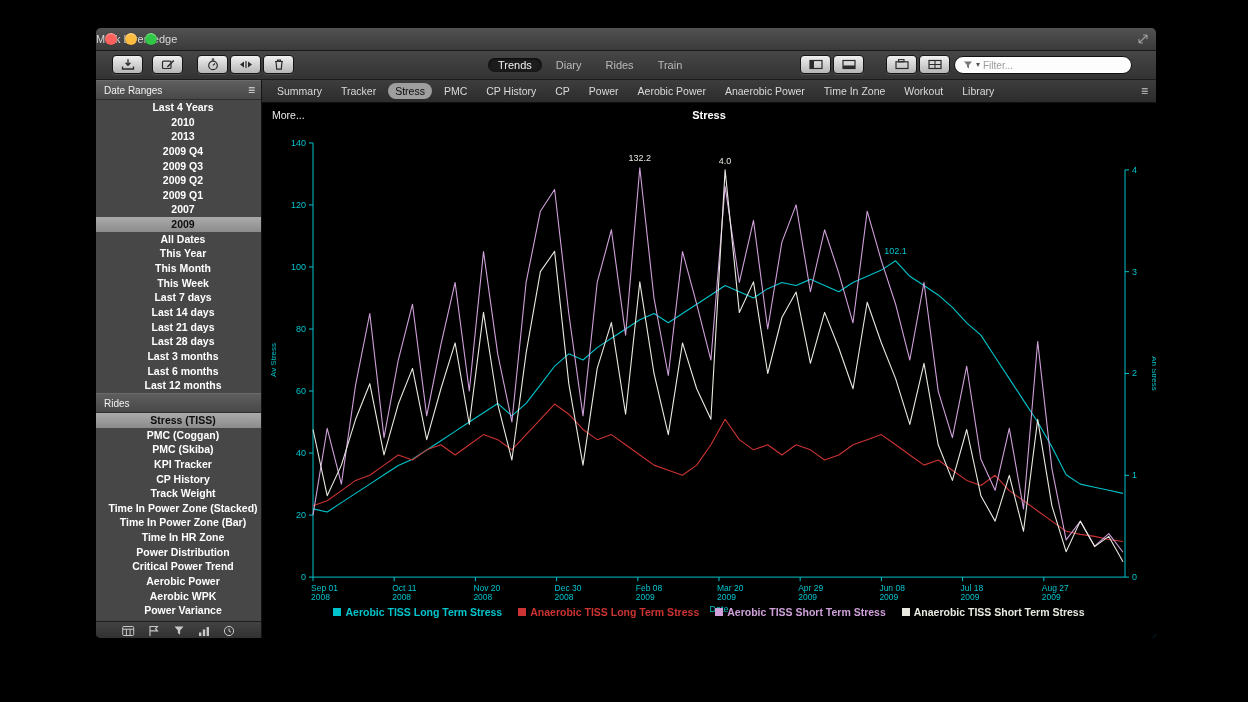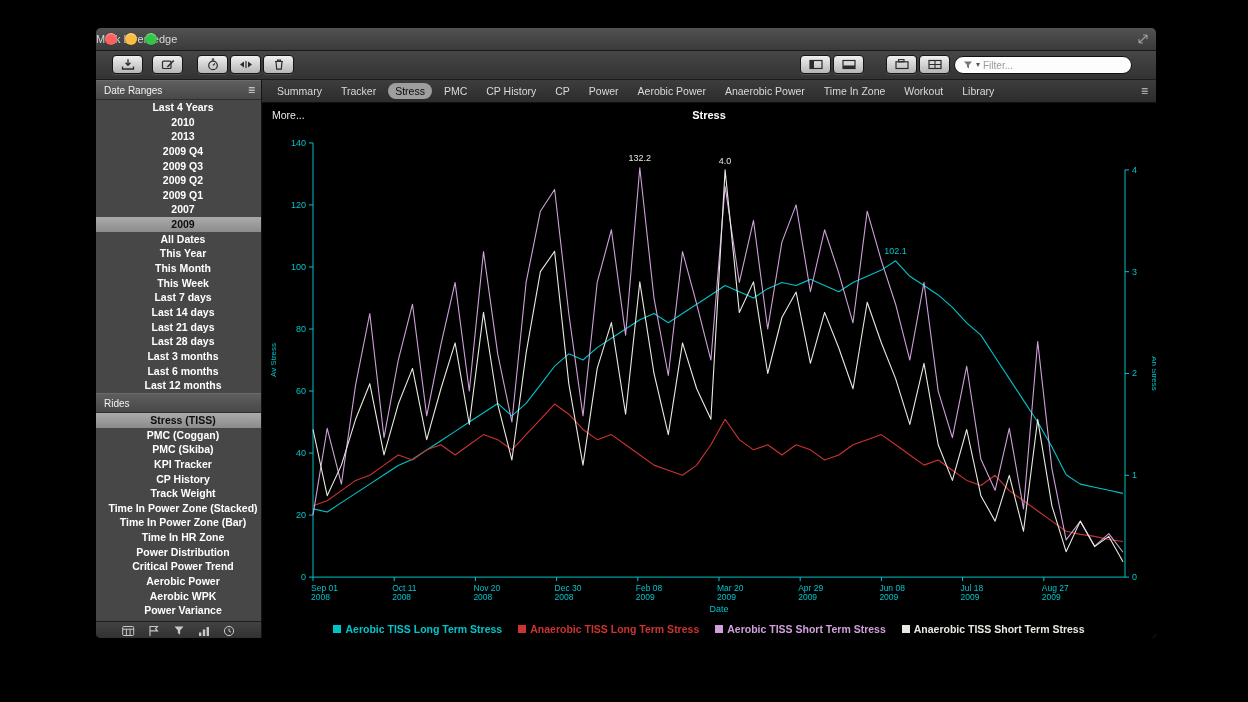--- a/index.html
+++ b/index.html
@@ -50,21 +50,21 @@
     border-bottom:1px solid #0f0f0f;display:flex;align-items:center;padding:0 8px;position:relative;}
   #tabs{display:flex;align-items:center;}
   .tab{font-size:10.5px;color:#dadada;padding:2px 7px;border-radius:8px;margin-right:5px;white-space:nowrap;}
   .tab.selected{background:#9e9e9e;color:#0b0b0b;}
   .tab-menu{position:absolute;right:8px;color:#ccc;font-size:12px;}
   .chartarea{position:relative;flex:1 1 auto;background:#000;padding-left:36px;}
   .more{position:absolute;left:10px;top:6px;color:#eaeaea;font-size:10.5px;}
   .ctitle{position:absolute;left:0;right:0;top:6px;text-align:center;color:#fff;font-size:11px;font-weight:bold;}
   #chart-svg{position:absolute;left:0;top:0;width:100%;height:100%;}
   #chart-svg text{font-family:"Liberation Sans",sans-serif;}
-  .legend{position:absolute;left:0;right:0;bottom:5px;display:flex;justify-content:center;gap:16px;
+  .legend{position:absolute;left:0;right:0;bottom:22px;display:flex;justify-content:center;gap:16px;
     font-size:10.5px;font-weight:bold;}
   .legend-item{display:flex;align-items:center;gap:4px;}
   .swatch{width:8px;height:8px;display:inline-block;}
 </style>
 </head>
 <body>
 
 <div class="stage">
   <div class="window">
 
@@ -107,20 +107,26 @@
           <rect x="7.4" y="3" width="1.2" height="7" fill="#2b2b2b"></rect>
         </svg>
       </button>
       <button class="tbtn" style="left:167px">
         <svg width="16" height="13" viewBox="0 0 16 13">
           <path d="M4 3.5 H12 M6.5 3.5 V2.2 H9.5 V3.5" stroke="#2b2b2b" stroke-width="1.2" fill="none"></path>
           <path d="M5 3.5 L5.7 11.2 H10.3 L11 3.5" stroke="#2b2b2b" stroke-width="1.2" fill="none"></path>
         </svg>
       </button>
 
+      <div class="segmented" id="view-switcher">
+          <span class="seg-item selected">Trends</span>
+          <span class="seg-item">Diary</span>
+          <span class="seg-item">Rides</span>
+          <span class="seg-item">Train</span>
+        </div>
 
       <button class="tbtn" style="left:704px">
         <svg width="16" height="13" viewBox="0 0 16 13">
           <rect x="2" y="2.5" width="12" height="8" stroke="#2b2b2b" stroke-width="1.2" fill="none"></rect>
           <rect x="2" y="2.5" width="4" height="8" fill="#2b2b2b"></rect>
         </svg>
       </button>
       <button class="tbtn" style="left:737px">
         <svg width="16" height="13" viewBox="0 0 16 13">
           <rect x="2" y="2.5" width="12" height="8" stroke="#2b2b2b" stroke-width="1.2" fill="none"></rect>

